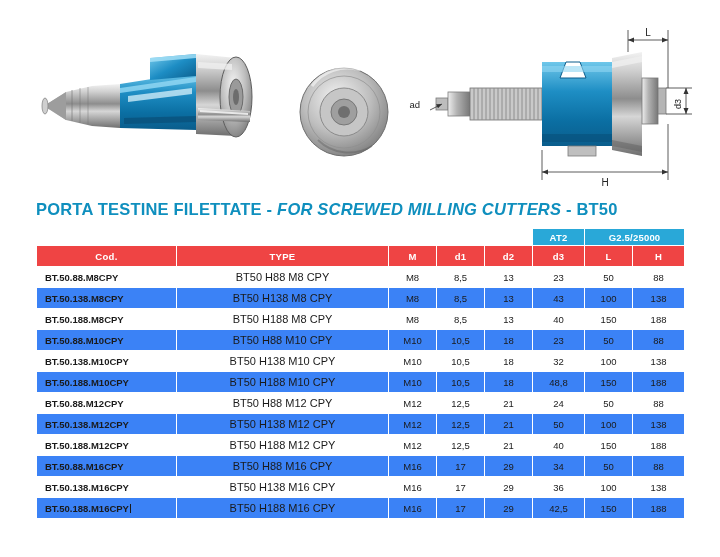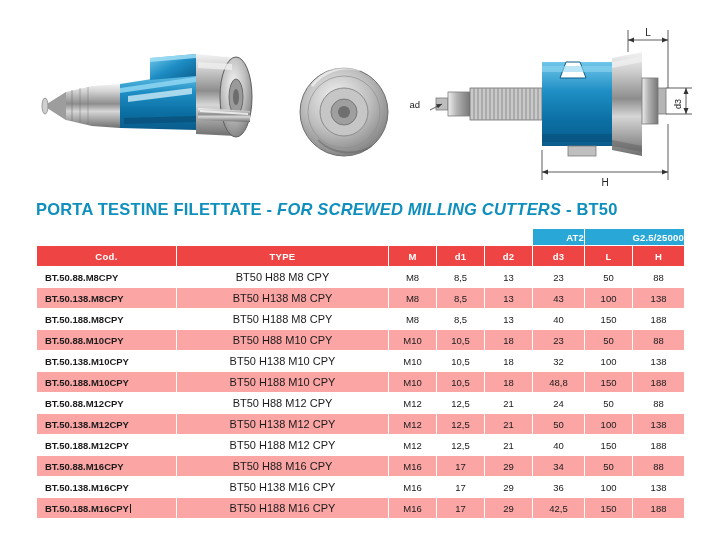--- a/index.html
+++ b/index.html
@@ -65,36 +65,35 @@
 
   
   .grp-blank { background: #ffffff; border: none; }
   .grp {
     background: #29a8d8;
     color: #ffffff;
     font-weight: bold;
     font-size: 9.5px;
     height: 16px;
     letter-spacing: 0.2px;
-    text-align: right;
   }
 
   
   .hdr {
     background: #ef4444;
     color: #ffffff;
     font-weight: bold;
     height: 20px;
     letter-spacing: 0.3px;
   }
 
   
   tbody tr { height: 21px; }
   tbody tr.odd td { background: #ffffff; }
-  tbody tr.even td { background: #fca5a5; }
+  tbody tr.even td { background: #3b82f6; }
   td.code {
     text-align: left;
     padding-left: 8px;
     font-weight: bold;
     font-size: 9.5px;
   }
   td.type { font-size: 11px; }
   td.num { font-size: 9.5px; }
 
   .caret {

